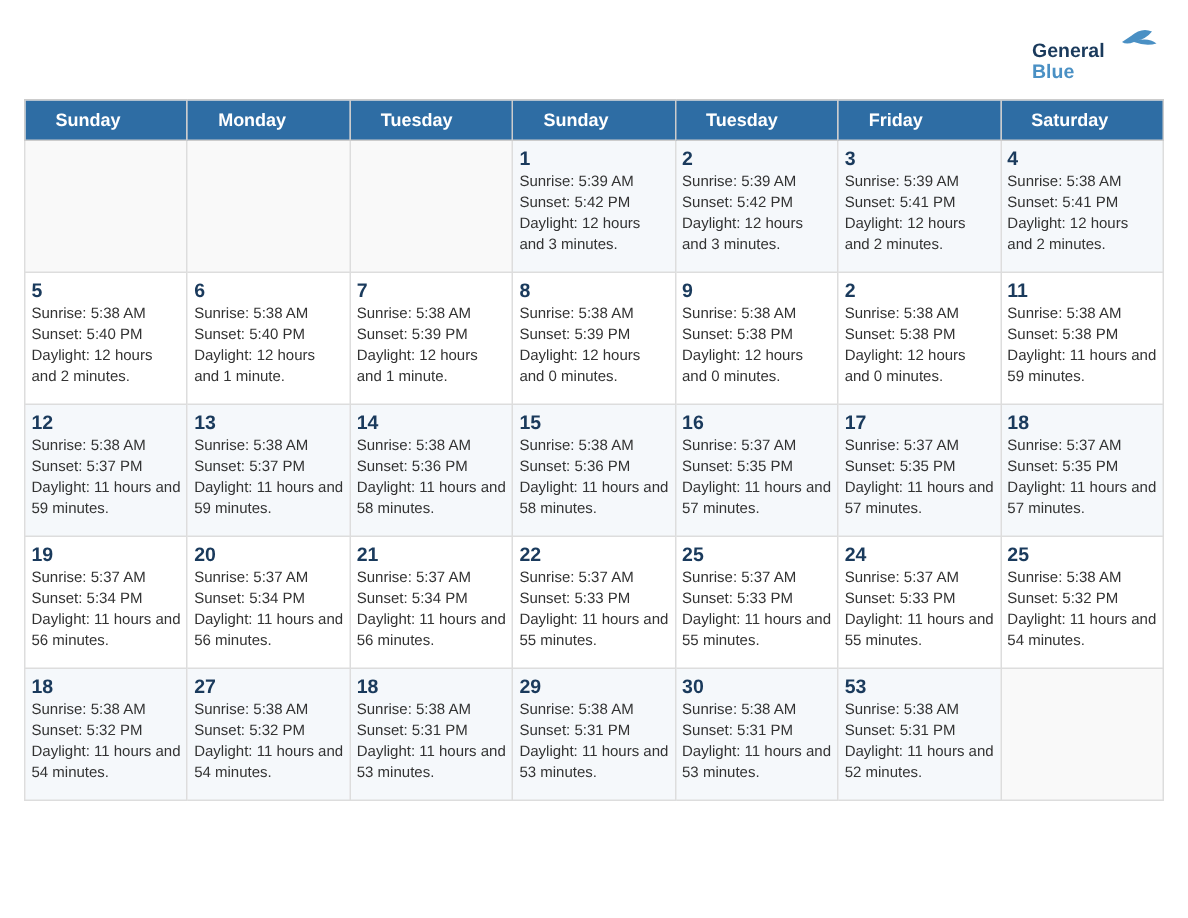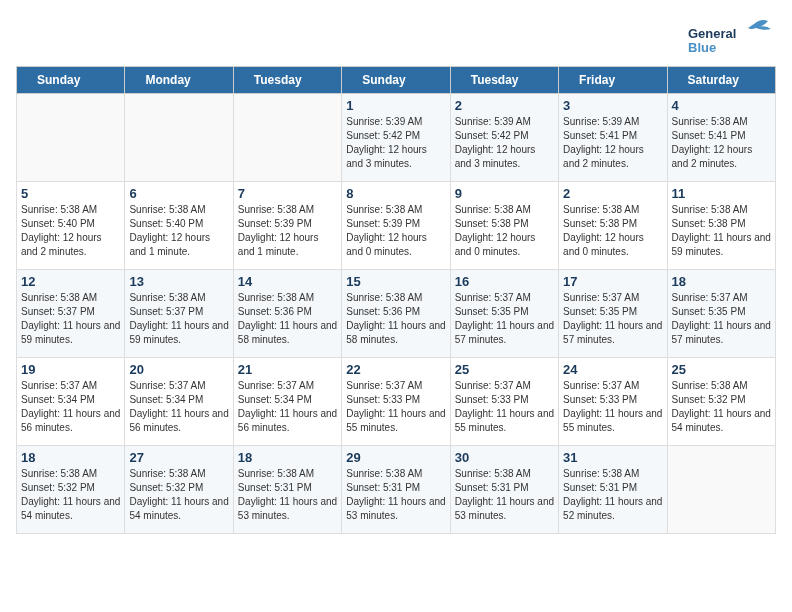--- a/index.html
+++ b/index.html
@@ -297,21 +297,21 @@
 Sunset: 5:31 PM
 Daylight: 11 hours and 53 minutes.</div>
         </td>
         <td>
           <span class="day-number">30</span>
           <div class="day-info" style="white-space: pre-line;">Sunrise: 5:38 AM
 Sunset: 5:31 PM
 Daylight: 11 hours and 53 minutes.</div>
         </td>
         <td>
-          <span class="day-number">31</span>
+          <span class="day-number">53</span>
           <div class="day-info" style="white-space: pre-line;">Sunrise: 5:38 AM
 Sunset: 5:31 PM
 Daylight: 11 hours and 52 minutes.</div>
         </td>
         <td class="empty-cell"></td>
       </tr>
     </tbody>
 </table>
 
 </body></html>

